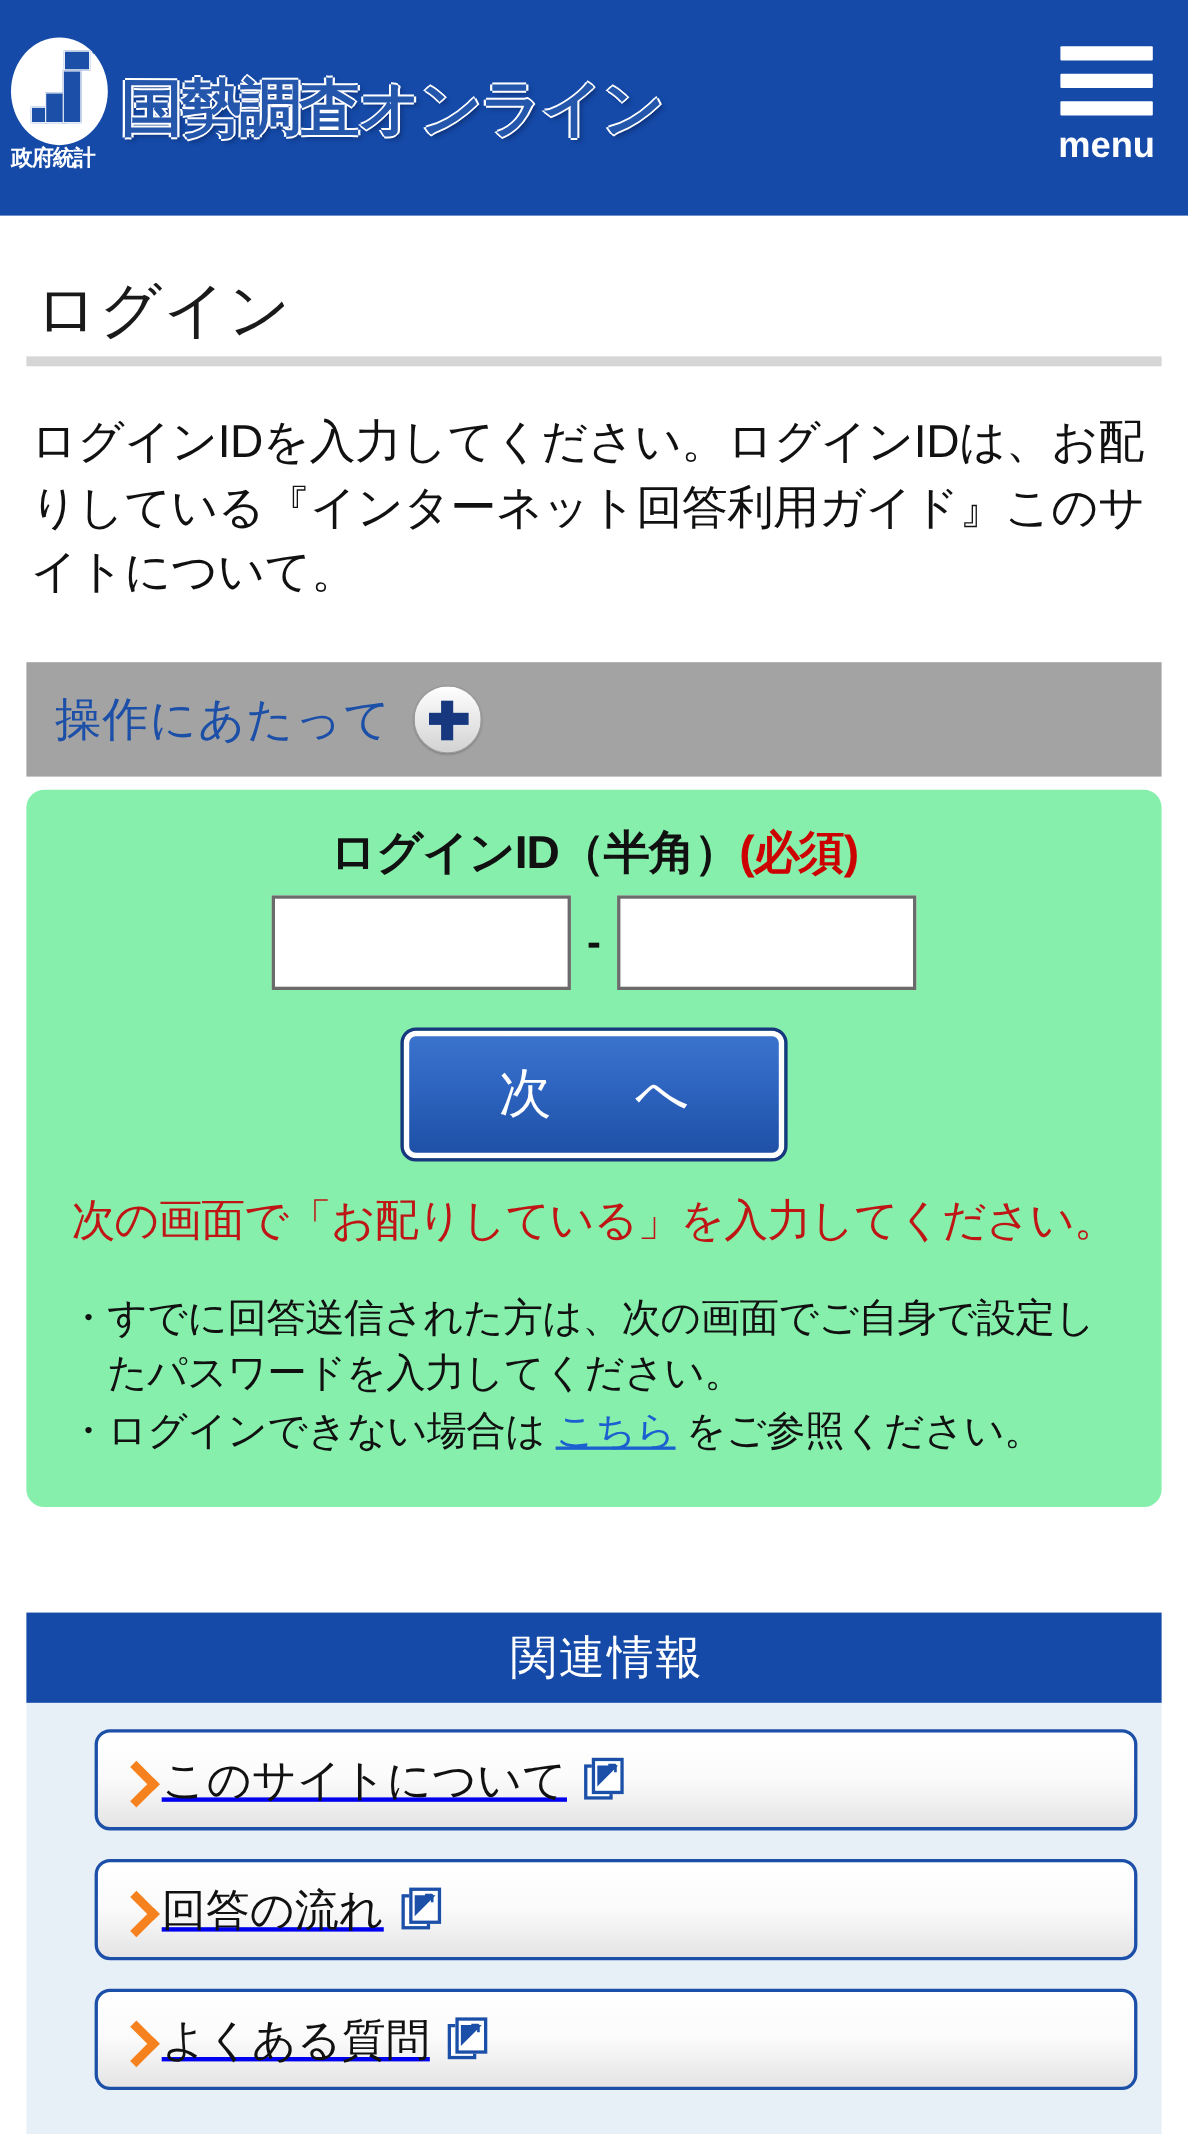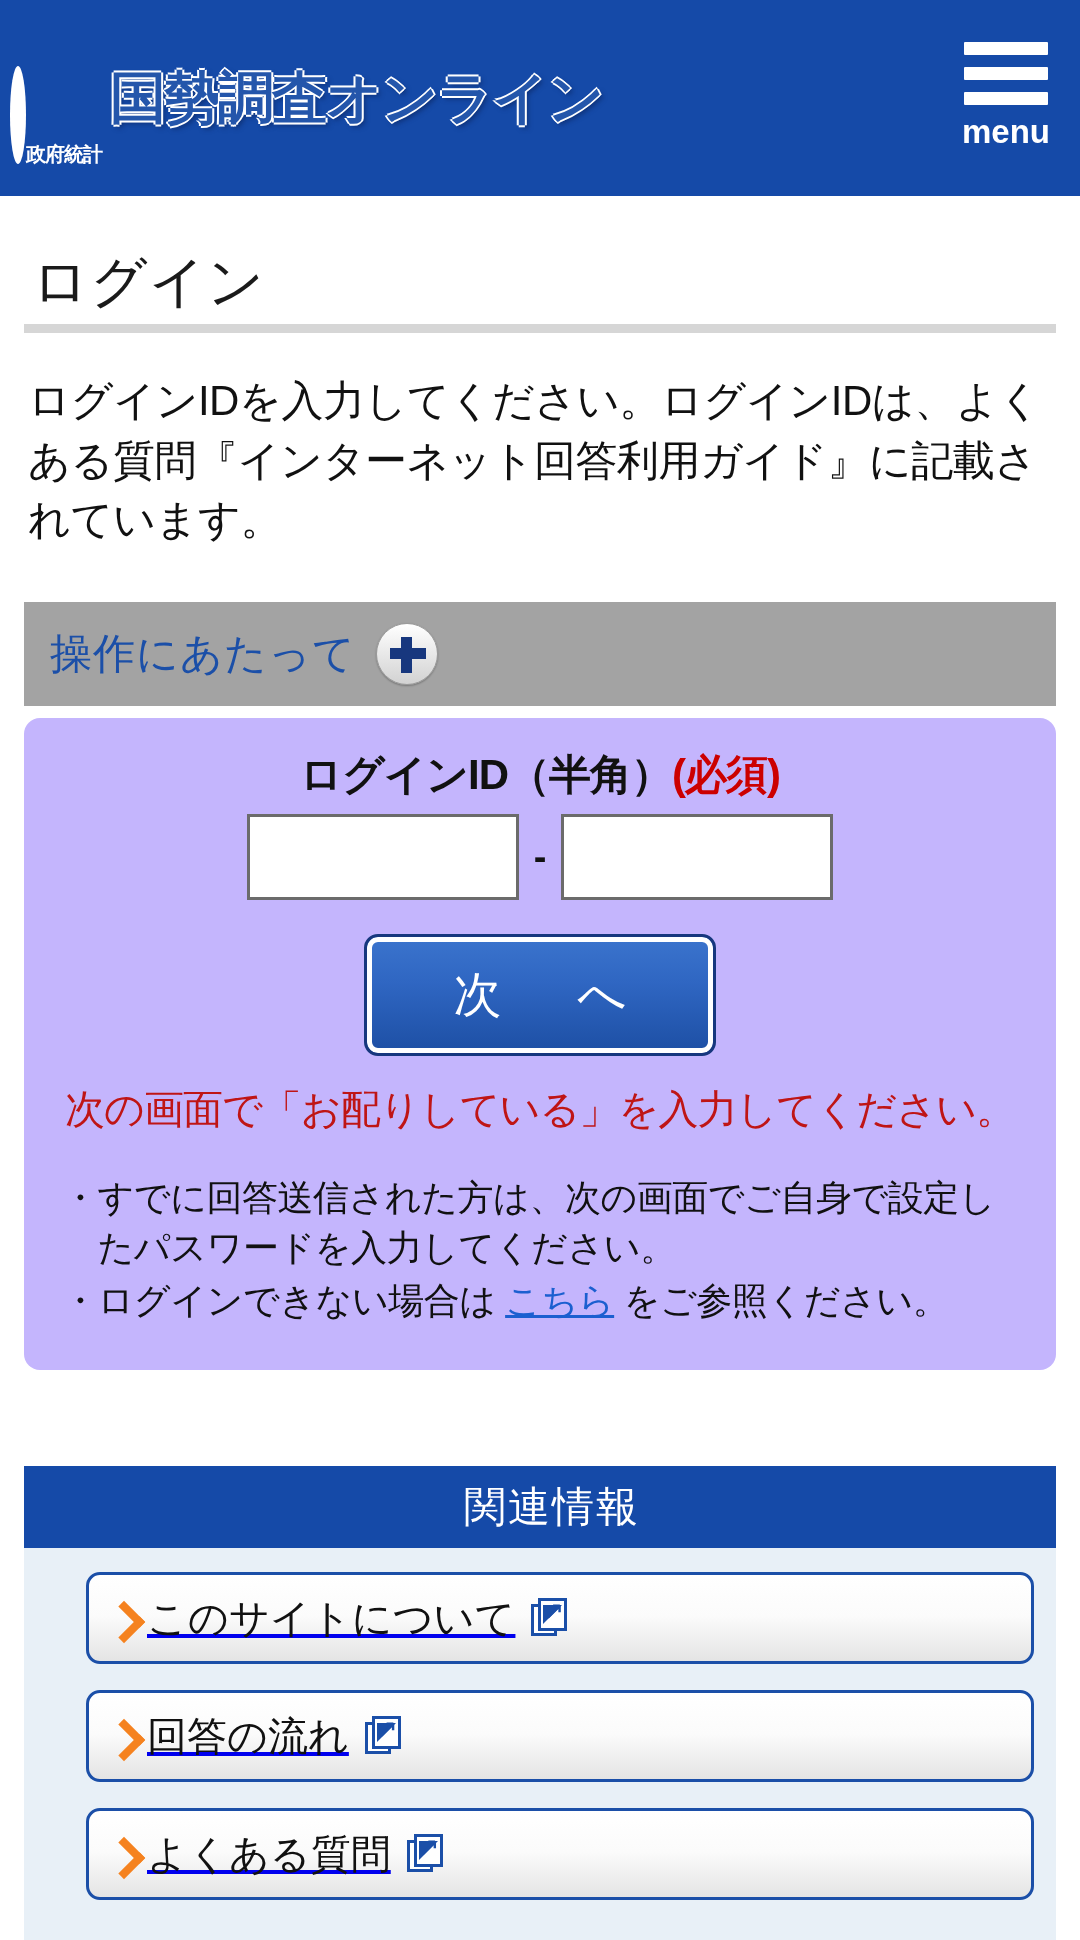--- a/index.html
+++ b/index.html
@@ -31,22 +31,22 @@
     flex: 1;
     min-width: 0;
   }
 
   .gov-logo {
     position: relative;
     width: 92px;
     height: 132px;
     flex: 0 0 92px;
     display: flex;
-    flex-direction: row;
-    align-items: flex-end;
+    flex-direction: column;
+    align-items: flex-start;
     justify-content: flex-start;
     padding-top: 2px;
   }
   .gov-logo-circle {
     width: 88px;
     height: 98px;
     border-radius: 50%;
     background: #ffffff;
     position: relative;
     overflow: hidden;
@@ -170,21 +170,21 @@
   .plus-icon::before, .plus-icon::after {
     content: "";
     position: absolute;
     background: #17377e;
   }
   .plus-icon::before { left: 50%; top: 13px; width: 11px; height: 36px; margin-left: -5.5px; }
   .plus-icon::after  { top: 50%; left: 13px; height: 11px; width: 36px; margin-top: -5.5px; }
 
   
   .form-panel {
-    background: #c4b5fd;
+    background: #86efac;
     border-radius: 16px;
     padding: 34px 34px 40px 34px;
     margin-top: 12px;
   }
   .field-label {
     text-align: center;
     font-size: 42px;
     font-weight: bold;
     color: #111111;
     line-height: 1.1;
@@ -378,21 +378,21 @@
     </div>
     <div class="menu-label">menu</div>
   </div>
 </header>
 
 <main class="main">
 
   <h1 class="page-title">ログイン</h1>
   <div class="title-rule"></div>
 
-  <p class="lead-text">ログインIDを入力してください。ログインIDは、よくある質問『インターネット回答利用ガイド』に記載されています。</p>
+  <p class="lead-text">ログインIDを入力してください。ログインIDは、お配りしている『インターネット回答利用ガイド』このサイトについて。</p>
 
   <div class="accordion">
     <span class="accordion-label">操作にあたって</span>
     <span class="plus-icon"></span>
   </div>
 
   <section class="form-panel">
     <div class="field-label">
       <span>ログインID（半角）</span><span class="required">(必須)</span>
     </div>

